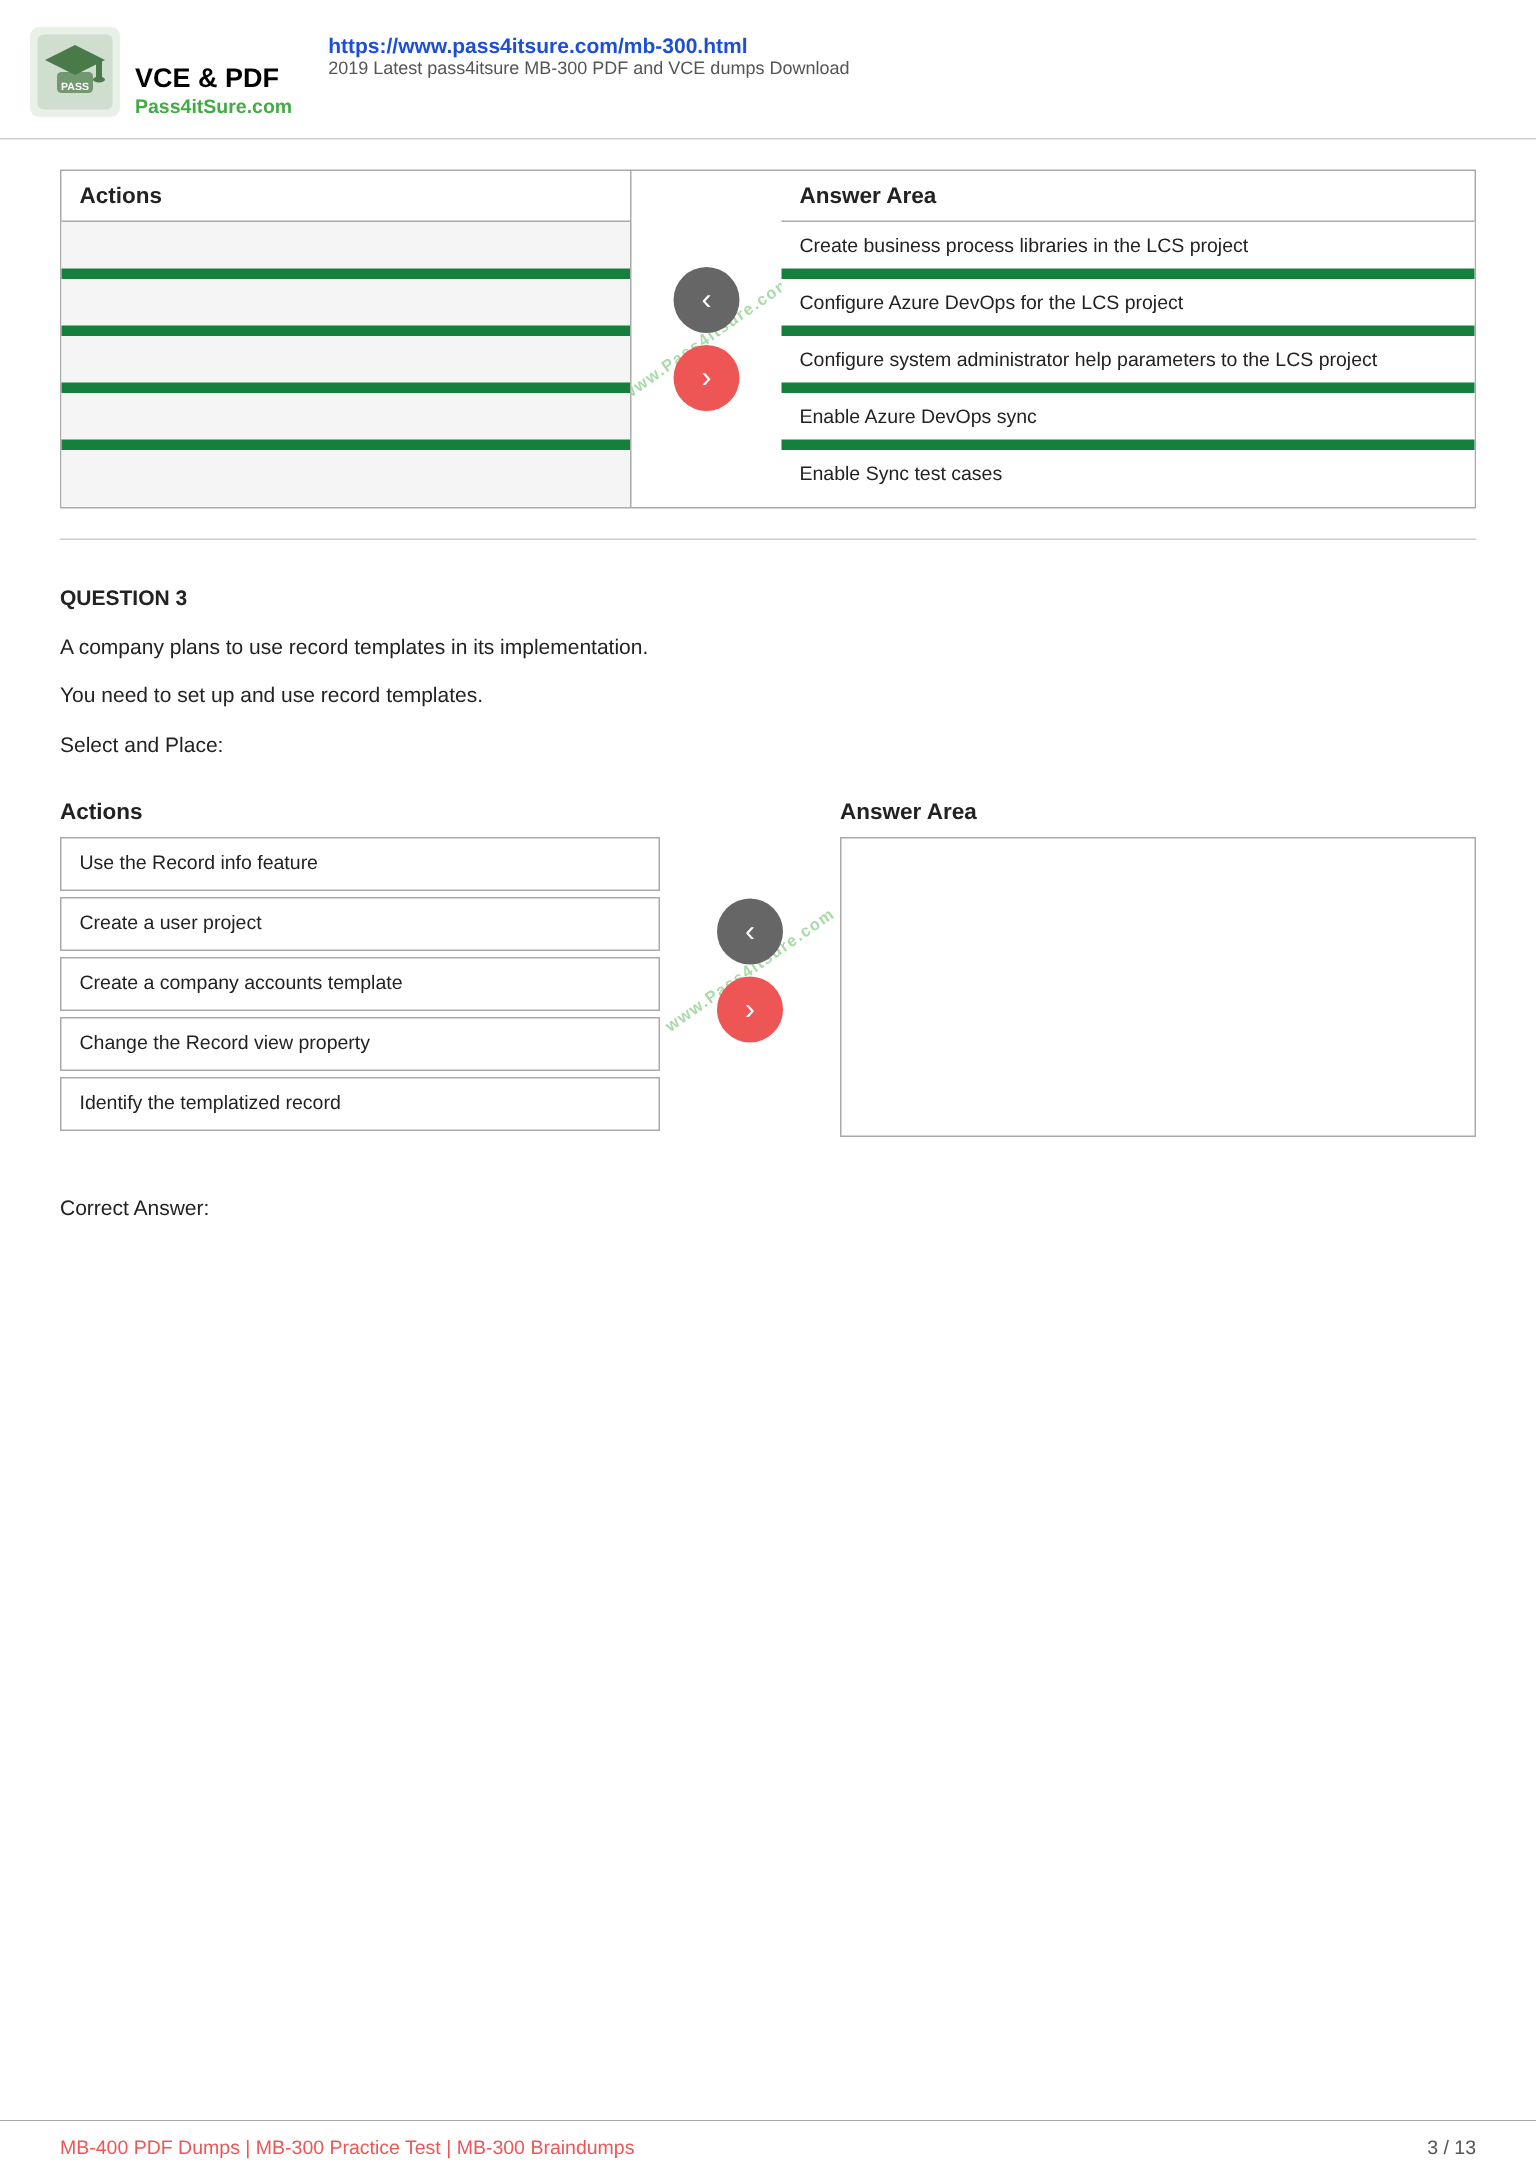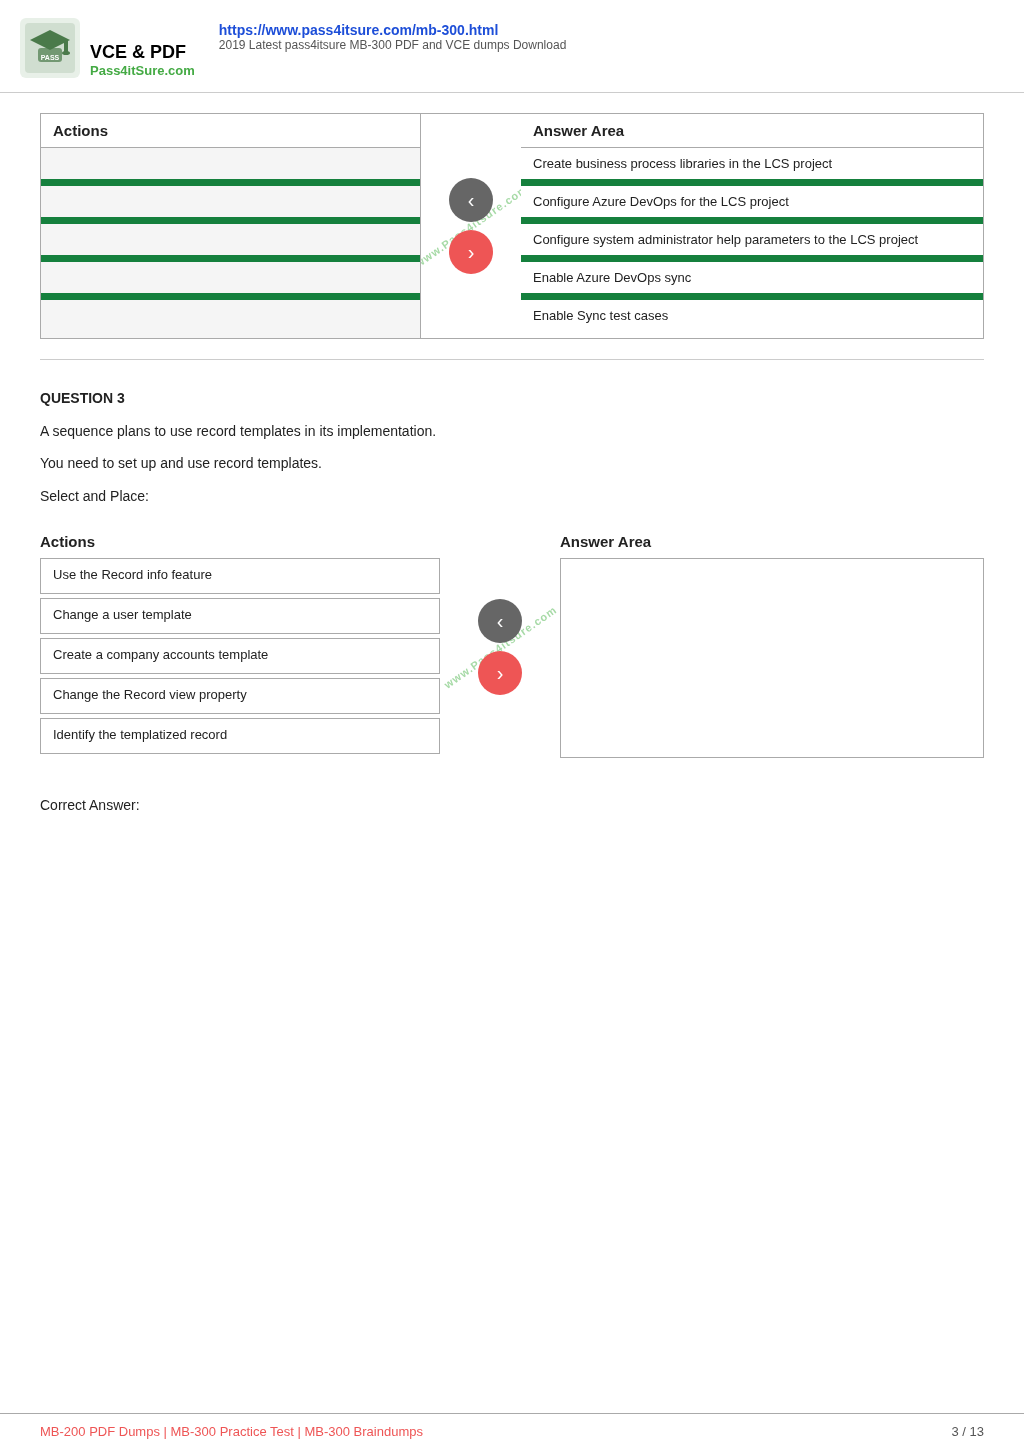--- a/index.html
+++ b/index.html
@@ -302,31 +302,31 @@
           <div class="col-item">Enable Azure DevOps sync</div>
           <div class="col-item">Enable Sync test cases</div>
         </div>
       </div>
     </div>
 
     <hr style="border:none;border-top:1px solid #ccc;margin:10px 0 20px 0;">
 
     <div class="question-block">
       <div class="question-num">QUESTION 3</div>
-      <div class="question-text">A sequence plans to use record templates in its implementation.</div>
+      <div class="question-text">A company plans to use record templates in its implementation.</div>
       <div class="question-text">You need to set up and use record templates.</div>
       <div class="question-text">Select and Place:</div>
     </div>
 
     <div class="dnd2-wrapper">
 
       <div class="dnd2-actions">
         <div class="dnd2-header">Actions</div>
         <div class="dnd2-item">Use the Record info feature</div>
-        <div class="dnd2-item">Change a user template</div>
+        <div class="dnd2-item">Create a user project</div>
         <div class="dnd2-item">Create a company accounts template</div>
         <div class="dnd2-item">Change the Record view property</div>
         <div class="dnd2-item">Identify the templatized record</div>
       </div>
 
       <div class="dnd2-middle">
         <div class="watermark">
           <div class="watermark-text">www.Pass4itsure.com</div>
         </div>
         <div class="arrow-circle left-arrow">‹</div>
@@ -340,20 +340,20 @@
     </div>
 
     <div class="correct-answer">
       <span>Correct Answer:</span>
     </div>
 
   </div>
 
   <div class="footer">
     <div class="footer-links">
-      <span>MB-200 PDF Dumps</span>
+      <span>MB-400 PDF Dumps</span>
       <span>MB-300 Practice Test</span>
       <span>MB-300 Braindumps</span>
     </div>
     <div class="footer-page">3 / 13</div>
   </div>
 
 </div>
 
 </body></html>

